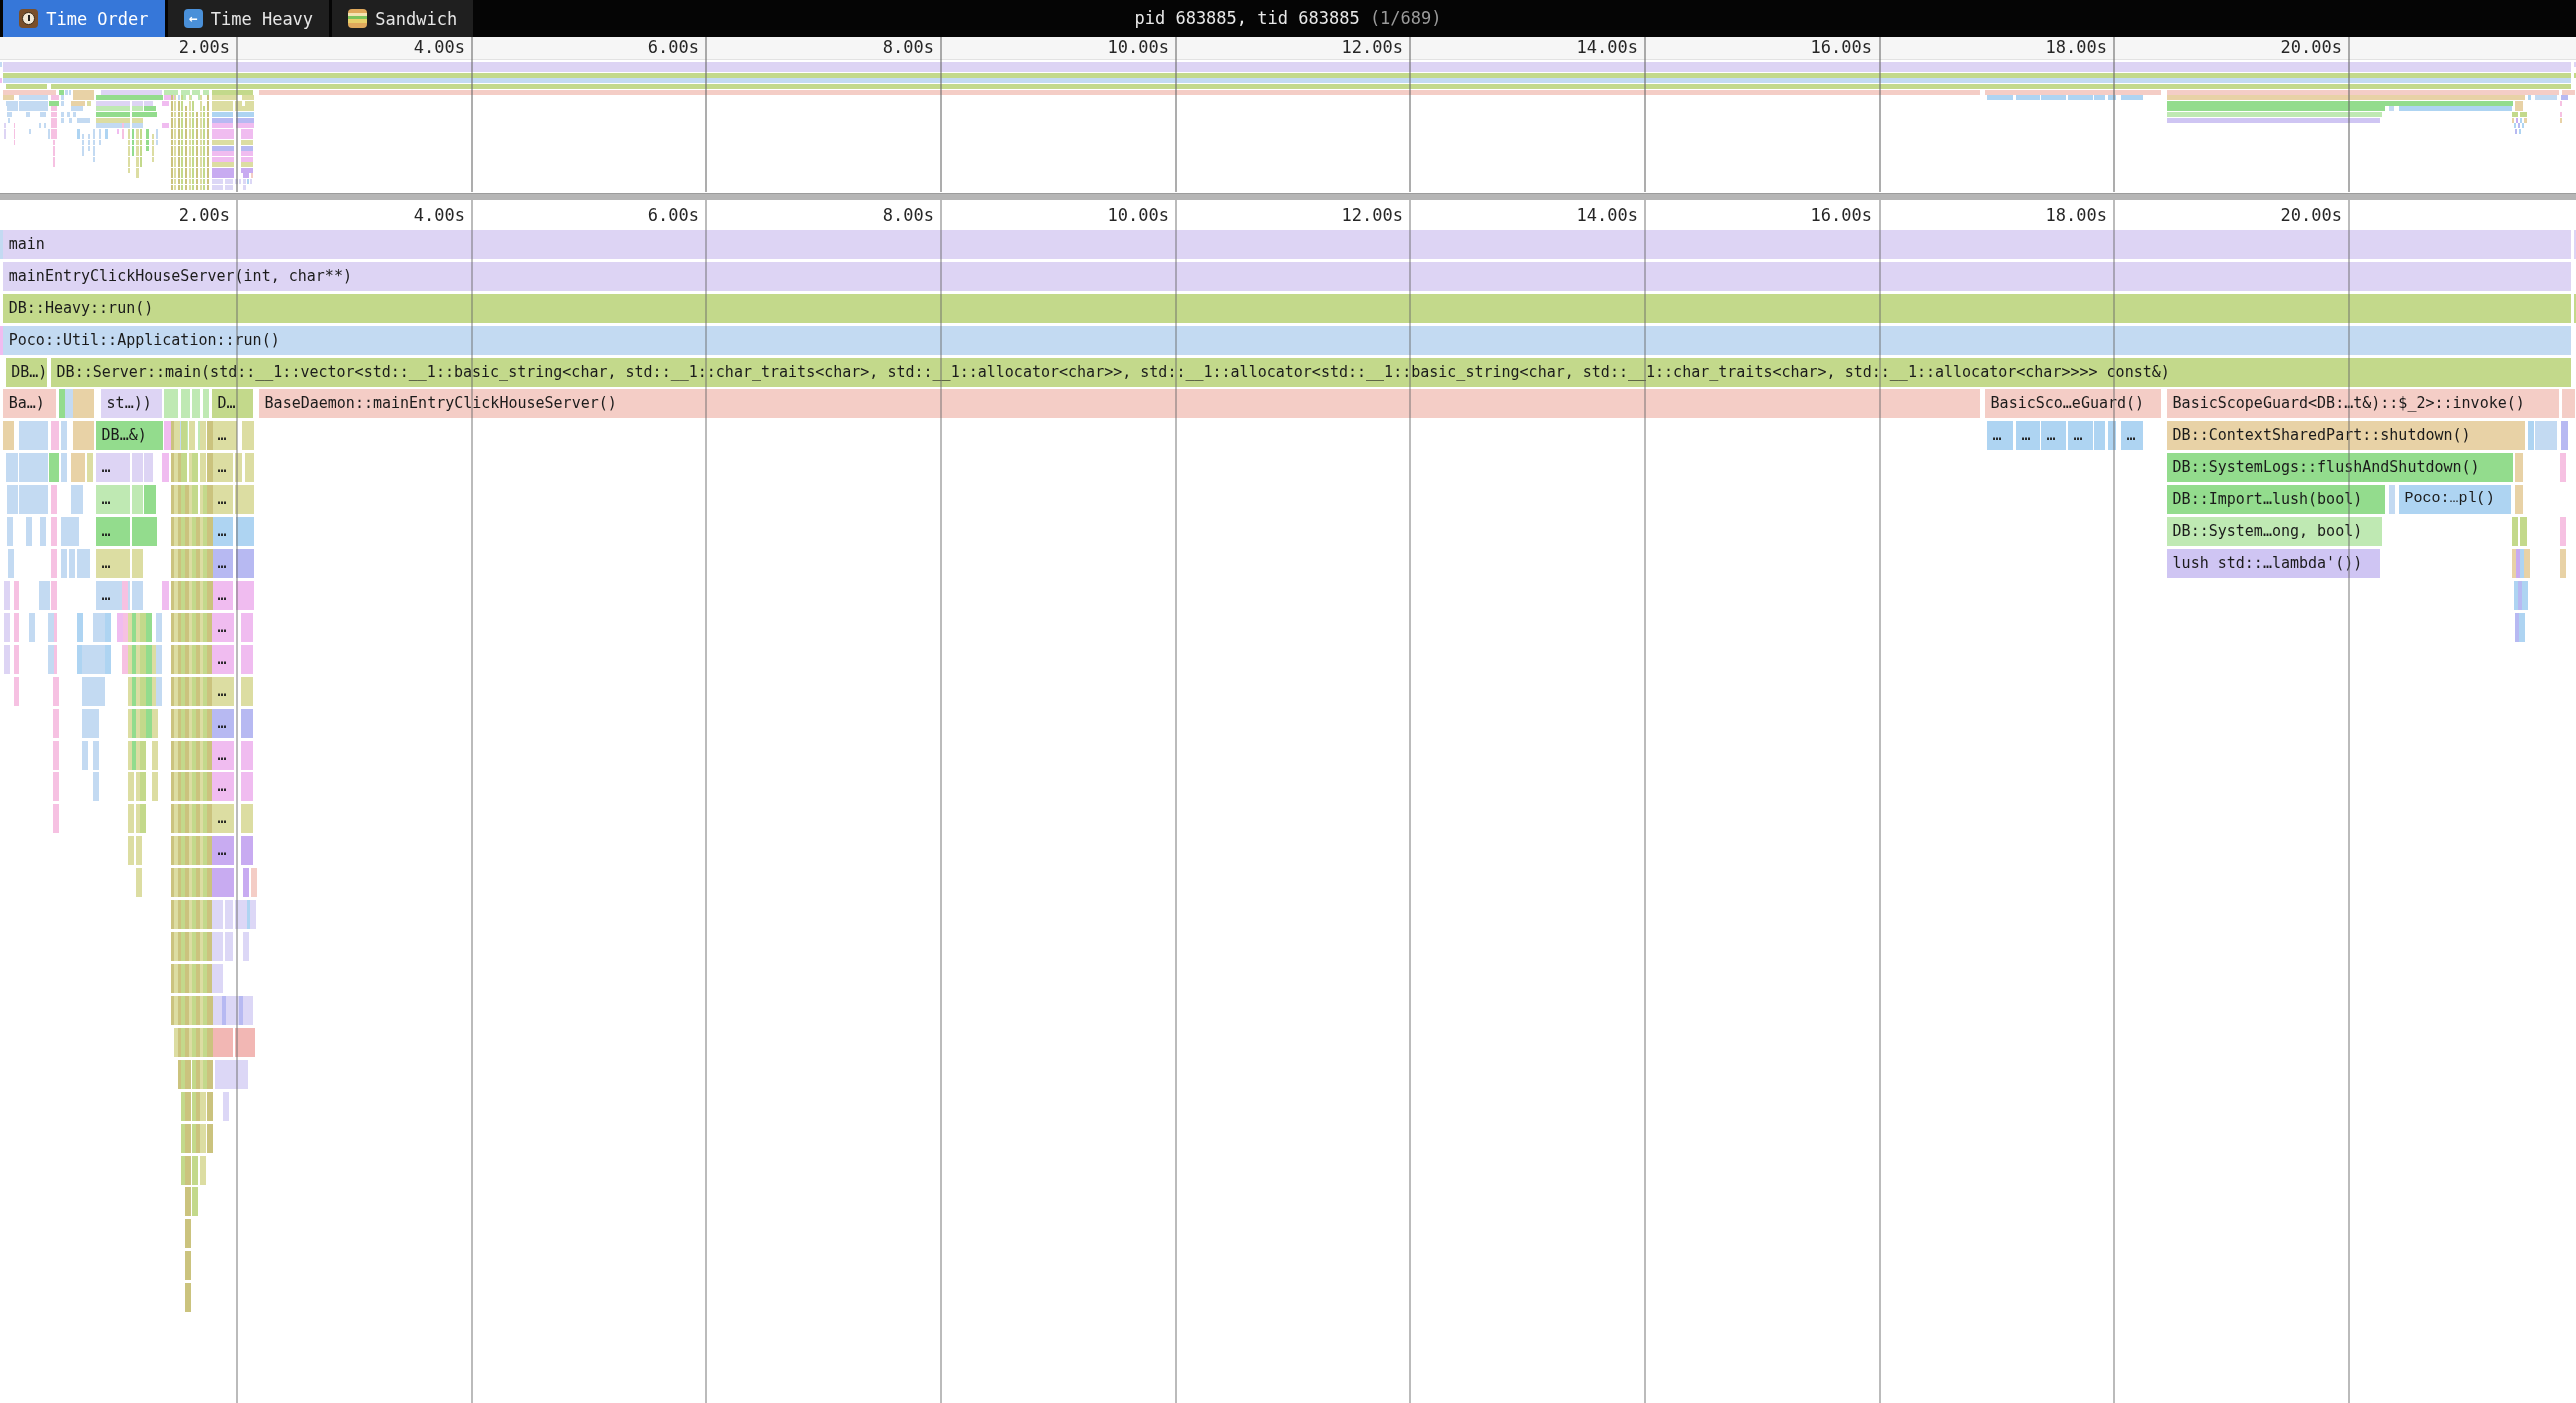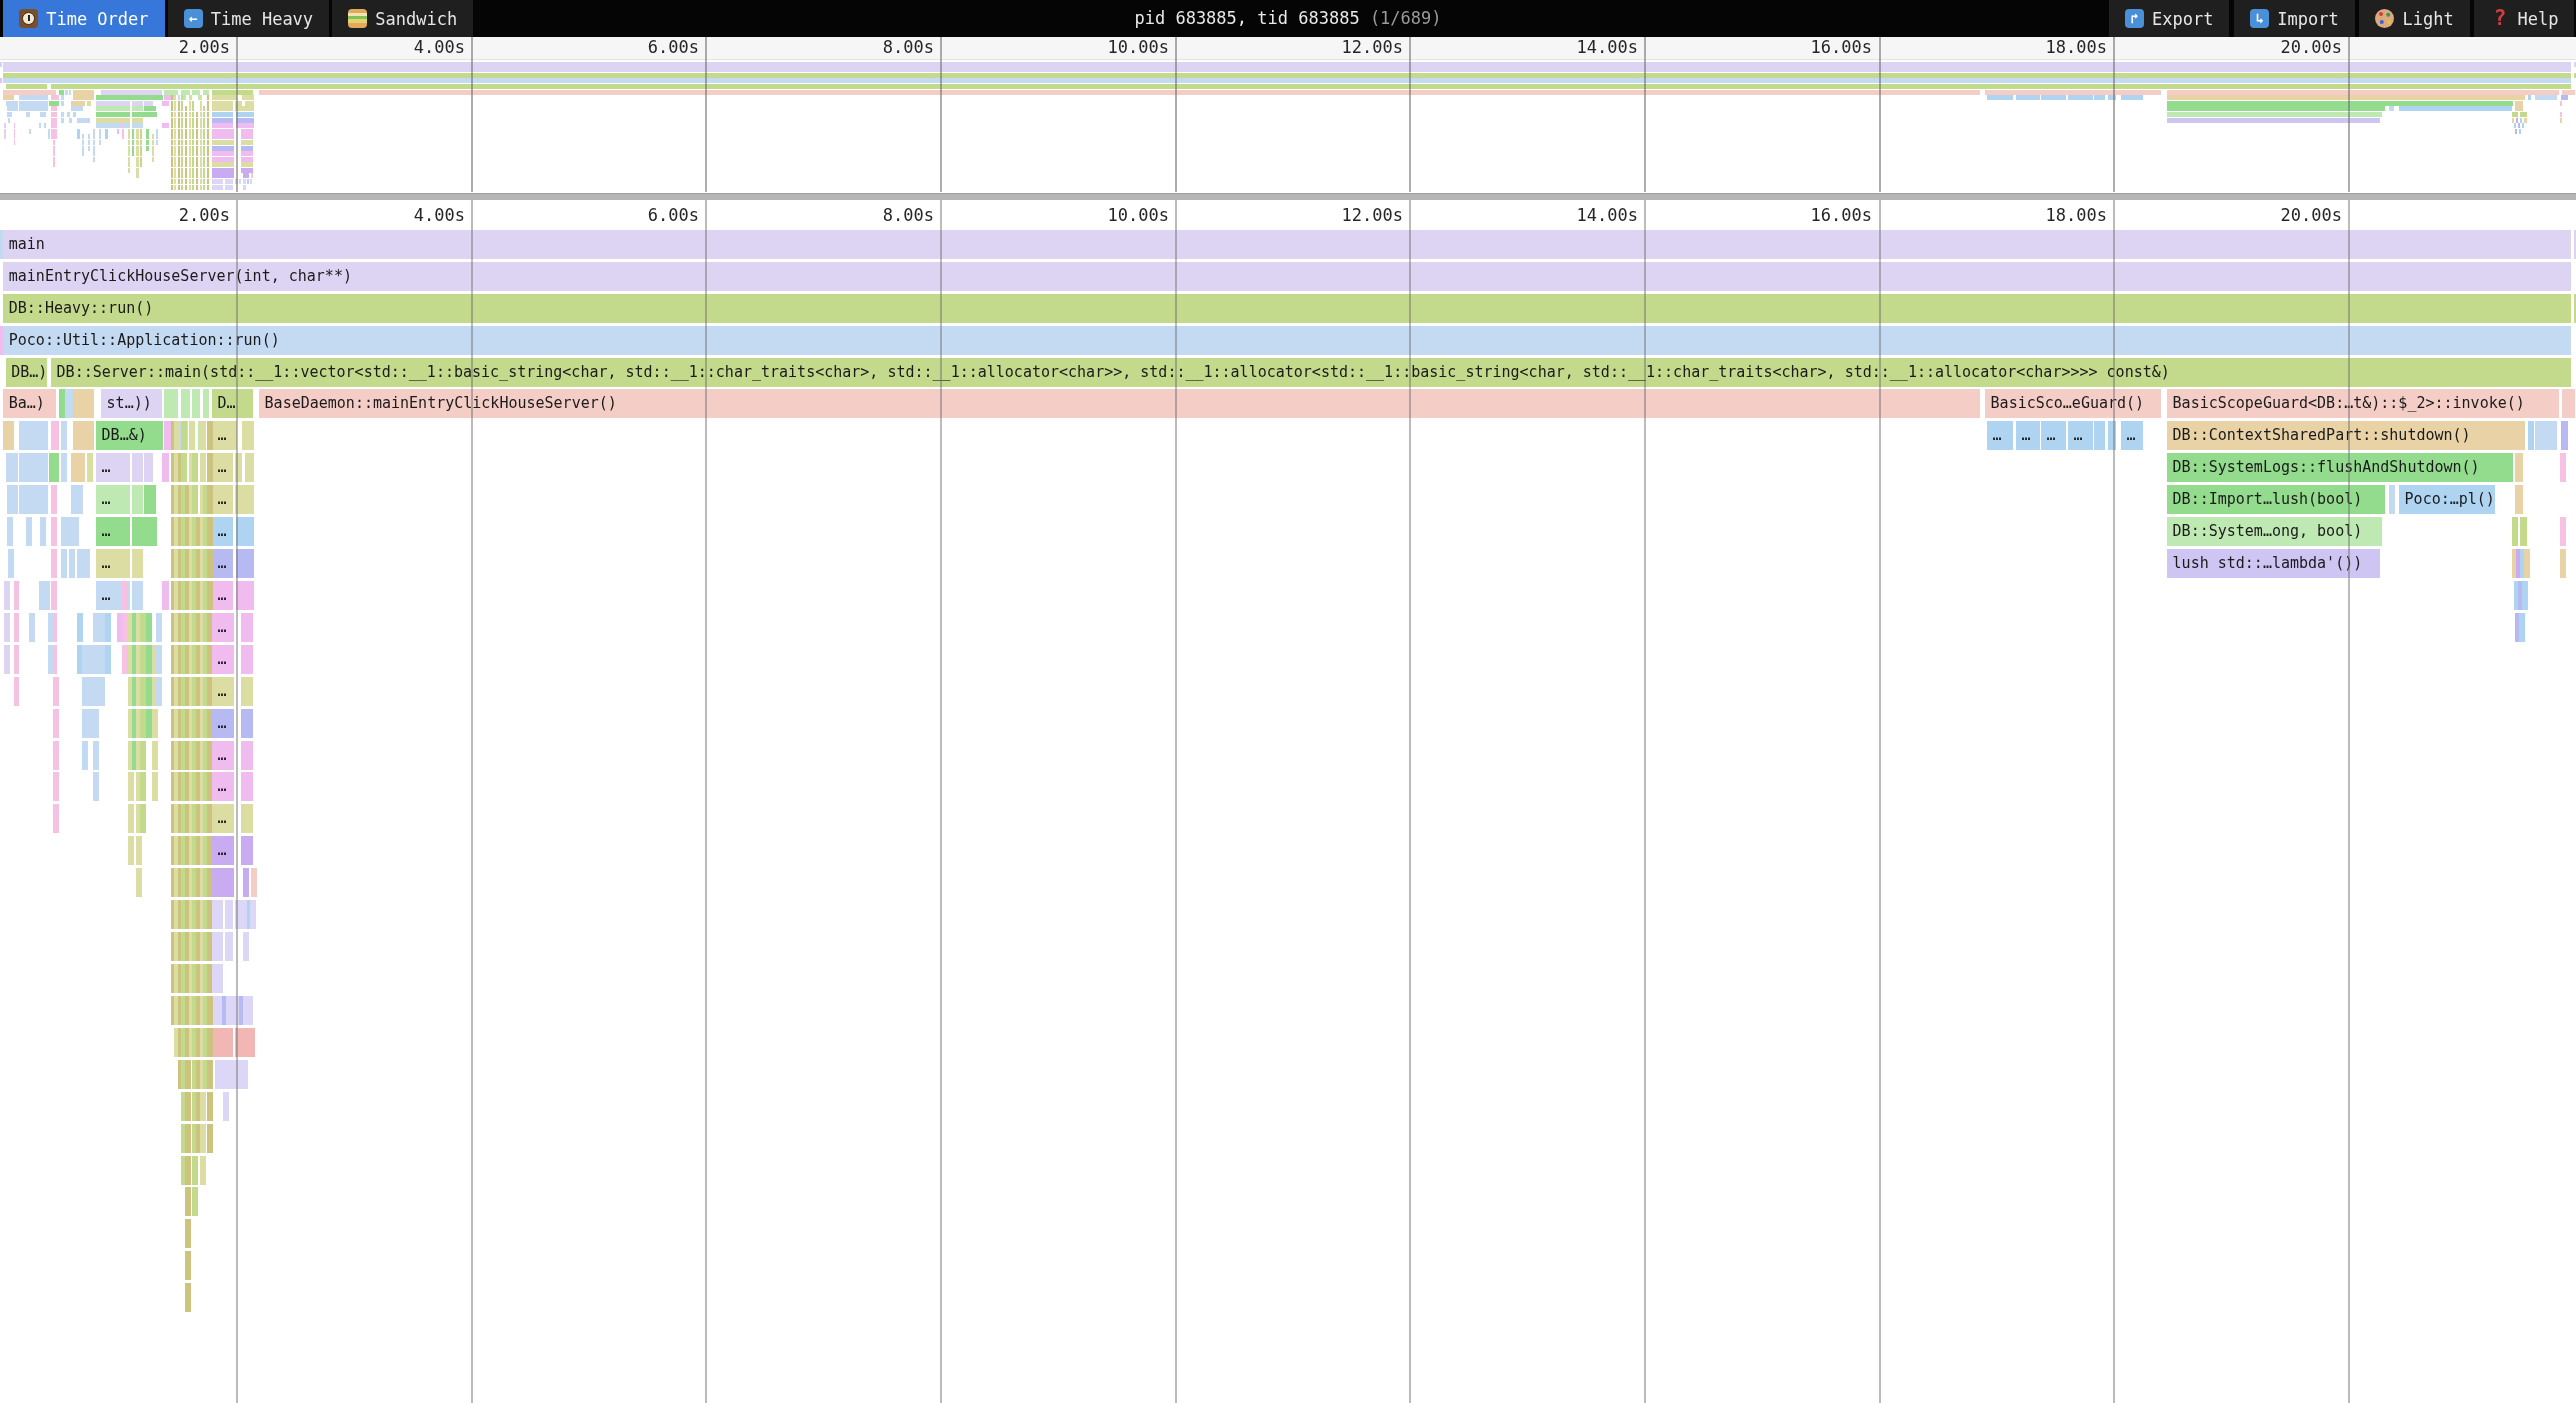--- a/index.html
+++ b/index.html
@@ -79,38 +79,20 @@
     </div>
     <div class="tab">
       <span class="icon left-arrow-icon"></span>
       <span>Time Heavy</span>
     </div>
     <div class="tab">
       <span class="icon sandwich-icon"></span>
       <span>Sandwich</span>
     </div>
     <div id="toolbar-title"><span>pid 683885, tid 683885 </span><span class="dim">(1/689)</span>
-    </div>
-    <div id="toolbar-right">
-      <div class="tbtn">
-        <span class="icon export-icon"></span>
-        <span>Export</span>
-      </div>
-      <div class="tbtn">
-        <span class="icon import-icon"></span>
-        <span>Import</span>
-      </div>
-      <div class="tbtn">
-        <span class="icon palette-icon"></span>
-        <span>Light</span>
-      </div>
-      <div class="tbtn">
-        <span class="icon help-icon"></span>
-        <span>Help</span>
-      </div>
     </div>
   </div>
 
   <div id="minimap">
     <div id="minimap-strip">
         <div class="axis-label mm-label" style="left: 134px; top: 0px;">2.00s</div>
         <div class="axis-label mm-label" style="left: 369px; top: 0px;">4.00s</div>
         <div class="axis-label mm-label" style="left: 603px; top: 0px;">6.00s</div>
         <div class="axis-label mm-label" style="left: 838px; top: 0px;">8.00s</div>
         <div class="axis-label mm-label" style="left: 1073px; top: 0px;">10.00s</div>
@@ -632,21 +614,21 @@
         <div class="frame cB" style="left: 19px; top: 485px; width: 29px; height: 29px;"></div>
         <div class="frame cPK" style="left: 51px; top: 485px; width: 5.6px; height: 29px;"></div>
         <div class="frame cB" style="left: 71px; top: 485px; width: 12px; height: 29px;"></div>
         <div class="frame cLG" style="left: 96px; top: 485px; width: 34px; height: 29px;">…</div>
         <div class="frame cLG" style="left: 132px; top: 485px; width: 11.2px; height: 29px;"></div>
         <div class="frame cGG" style="left: 144px; top: 485px; width: 12px; height: 29px;"></div>
         <div class="frame cO" style="left: 212px; top: 485px; width: 21px; height: 29px;">…</div>
         <div class="frame cO" style="left: 235px; top: 485px; width: 19px; height: 29px;"></div>
         <div class="frame cGG" style="left: 2167px; top: 485px; width: 218px; height: 29px;">DB::Import…lush(bool)</div>
         <div class="frame cB" style="left: 2389px; top: 485px; width: 4.8px; height: 29px;"></div>
-        <div class="frame cBL" style="left: 2399px; top: 485px; width: 96px; height: 29px;">Poco:…pl()</div>
+        <div class="frame cBL" style="left: 2399px; top: 485px; width: 112px; height: 29px; font-family: Liberation Mono, monospace;">Poco:…pl()</div>
         <div class="frame cT" style="left: 2515px; top: 485px; width: 8px; height: 29px;"></div>
         <div class="frame cB" style="left: 7.2px; top: 517px; width: 4.8px; height: 29px;"></div>
         <div class="frame cB" style="left: 26px; top: 517px; width: 4px; height: 29px;"></div>
         <div class="frame cB" style="left: 40px; top: 517px; width: 5.6px; height: 29px;"></div>
         <div class="frame cPK" style="left: 51px; top: 517px; width: 5.6px; height: 29px;"></div>
         <div class="frame cB" style="left: 61px; top: 517px; width: 3.2px; height: 29px;"></div>
         <div class="frame cB" style="left: 67px; top: 517px; width: 3.2px; height: 29px;"></div>
         <div class="frame cB" style="left: 73px; top: 517px; width: 3.2px; height: 29px;"></div>
         <div class="frame cGG" style="left: 96px; top: 517px; width: 34px; height: 29px;">…</div>
         <div class="frame cGG" style="left: 132px; top: 517px; width: 25px; height: 29px;"></div>

